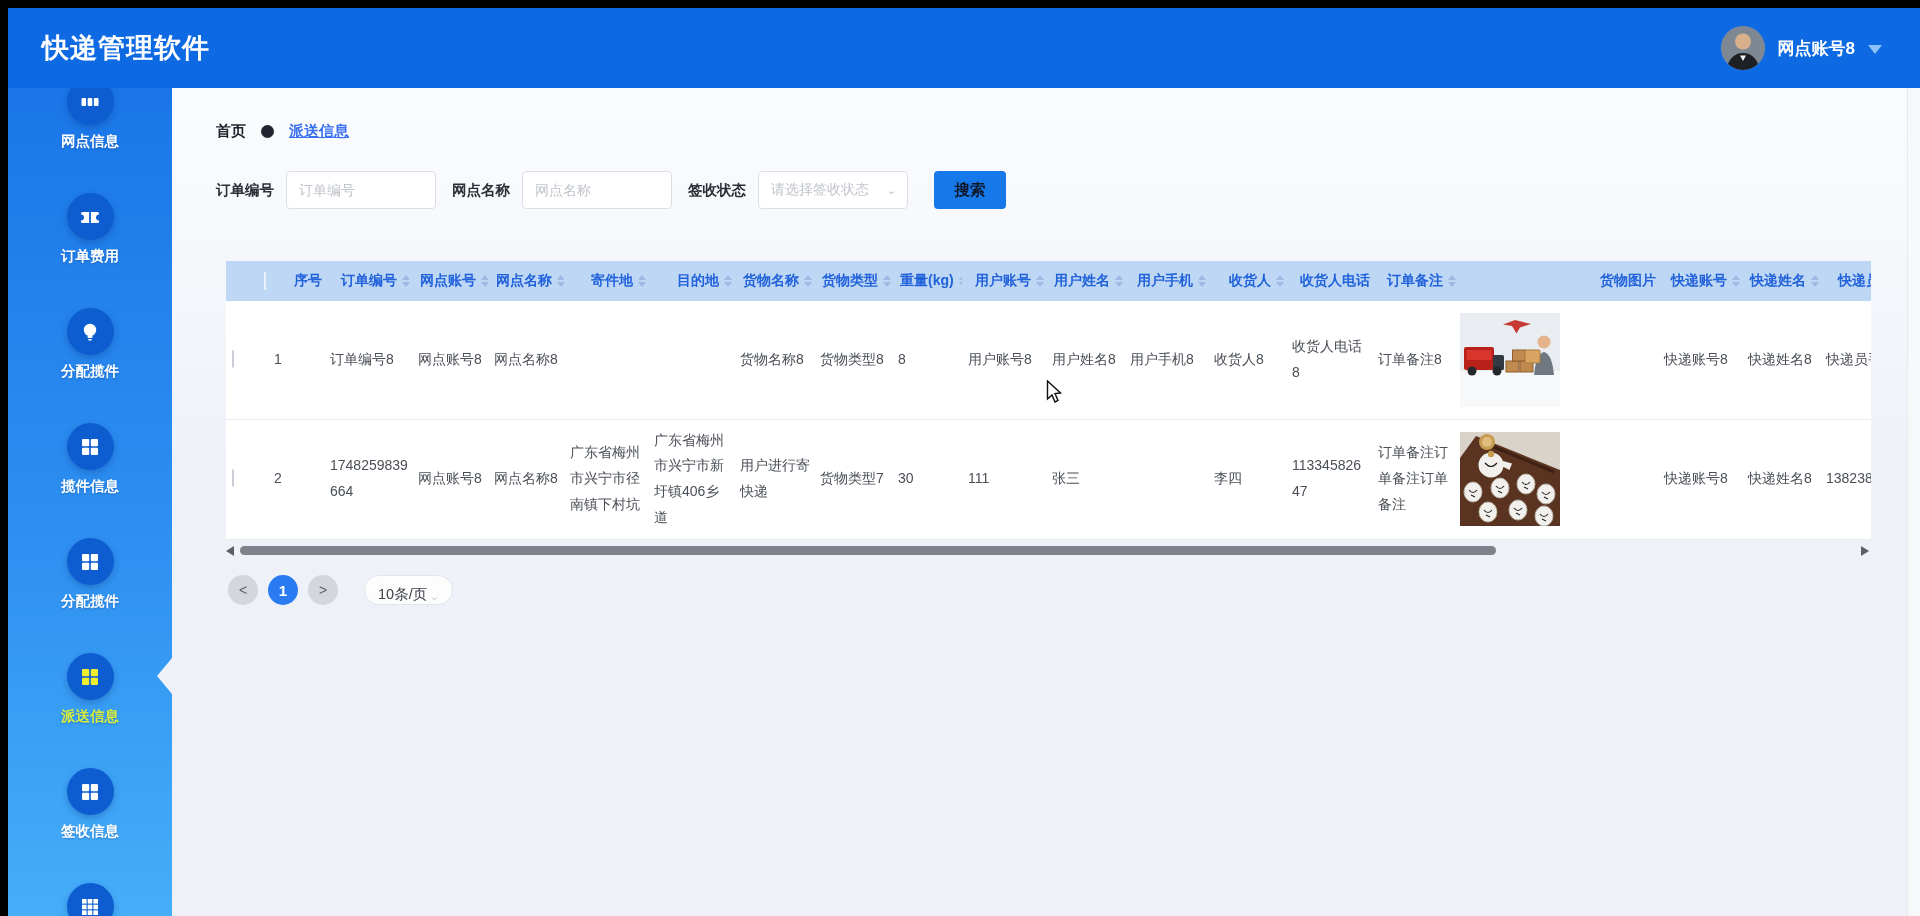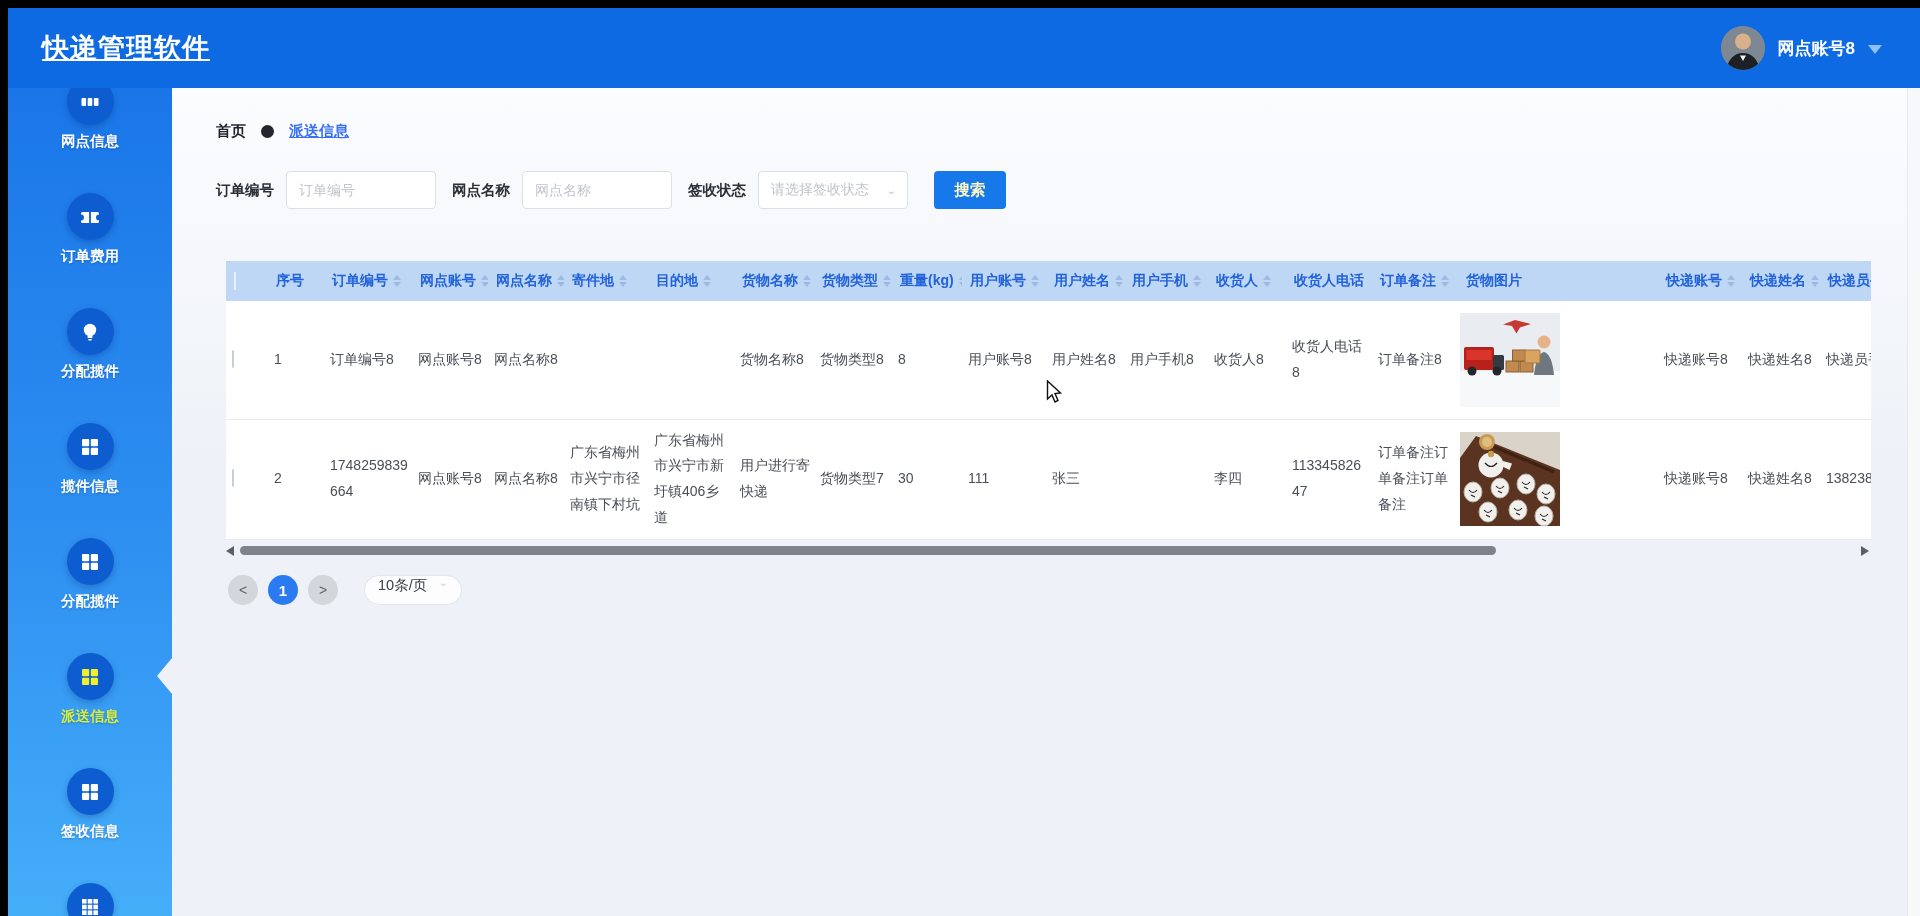--- a/index.html
+++ b/index.html
@@ -4,21 +4,21 @@
 <style>
   * { box-sizing: border-box; margin: 0; padding: 0; }
   html,body { width:1920px; height:916px; overflow:hidden; background:#000;
     font-family:"Liberation Sans","DejaVu Sans",sans-serif; }
   .frame { position:absolute; left:8px; top:8px; width:1912px; height:908px;
     display:flex; flex-direction:column; background:#eef2f8; }
 
   
   .header { flex:0 0 80px; background:#0e6ae3; display:flex; align-items:center;
     padding:0 38px 0 34px; }
-  .app-title { color:#fff; font-size:27px; font-weight:bold; letter-spacing:1px;text-decoration:underline; }
+  .app-title { color:#fff; font-size:27px; font-weight:bold; letter-spacing:1px; }
   .header-right { margin-left:auto; display:flex; align-items:center; gap:13px; cursor:pointer; }
   .avatar { width:44px; height:44px; border-radius:50%; overflow:hidden; flex:0 0 auto; }
   .user-name { color:#fff; font-size:17px; font-weight:bold; }
   .caret-down { width:0; height:0; border-left:7px solid transparent;
     border-right:7px solid transparent; border-top:9px solid #8ec1fa; margin-top:2px; }
 
   
   .main { flex:1; display:flex; min-height:0; }
   .sidebar { flex:0 0 164px; background:linear-gradient(180deg,#1a76e8 0%,#2e90f1 55%,#45aef9 100%);
     overflow:hidden; position:relative; }
@@ -50,29 +50,29 @@
   .filters { margin-top:30px; display:flex; align-items:center; }
   .f-label { font-size:14.5px; color:#2b2f36; font-weight:600; margin:0 12px 0 0; white-space:nowrap; }
   .f-input { width:150px; height:38px; border:1px solid #dcdfe6; border-radius:4px;
     background:#fff; padding:0 12px; font-size:14px; color:#333; outline:none; margin-right:16px; }
   .f-input::placeholder { color:#c0c4cc; }
   .f-select { width:150px; height:38px; border:1px solid #dcdfe6; border-radius:4px;
     background:#fff; display:flex; align-items:center; justify-content:space-between;
     padding:0 10px 0 12px; cursor:pointer; }
   .f-select .ph { color:#c0c4cc; font-size:14px; white-space:nowrap; overflow:hidden; }
   .f-select .chev { color:#c0c4cc; font-size:13px; transform:scaleY(.8); }
-  .search-btn { margin-left:26px; width:72px; height:38px; background:#1678e9; color:#fef9c3;
+  .search-btn { margin-left:26px; width:72px; height:38px; background:#1678e9; color:#0f172a;
     border:none; border-radius:4px; font-size:15.5px; font-weight:bold; cursor:pointer;
     font-family:inherit; }
 
   
   .table-wrap { margin:52px 0 0 10px; width:1645px; overflow:hidden; background:#fff; }
   table { border-collapse:collapse; table-layout:fixed; width:1684px; }
   thead th { background:#bdd7f5; color:#2262da; font-weight:bold; font-size:14px;
-    height:40px; text-align:left; padding:0 2px 0 8px; white-space:nowrap; overflow:hidden; }
+    height:40px; text-align:right; padding:0 2px 0 8px; white-space:nowrap; overflow:hidden; }
   thead th.sortable { cursor:pointer; }
   .sort { display:inline-block; vertical-align:middle; margin-left:5px; }
   .sort i { display:block; width:0; height:0; border-left:4px solid transparent;
     border-right:4px solid transparent; }
   .sort .up { border-bottom:5px solid #9fb9e2; margin-bottom:2px; }
   .sort .dn { border-top:5px solid #9fb9e2; }
   tbody td { font-size:14px; color:#4a4f57; padding:8px 4px 8px 6px; line-height:1.85;
     vertical-align:middle; word-break:break-all; background:#fff;
     border-bottom:1px solid #e9ebee; }
   .checkbox { width:14px; height:14px; border:1px solid #c9cdd4; border-radius:2px;
@@ -91,21 +91,21 @@
   .hs-right { right:2px; border-top:5px solid transparent; border-bottom:5px solid transparent;
     border-left:8px solid #5c6066; }
 
   
   .pagination { margin:18px 0 0 12px; display:flex; align-items:center; gap:10px; }
   .page-btn { width:30px; height:30px; border-radius:50%; background:#d3d6db; color:#5f6368;
     font-size:14px; display:flex; align-items:center; justify-content:center; cursor:pointer; }
   .page-btn.current { background:#2a7bf2; color:#fff; font-weight:bold; font-size:15px; }
   .page-size { margin-left:16px; height:30px; border:1px solid #e2e6ec; border-radius:15px;
     background:#fdfdfe; color:#3c4046; font-size:14.5px; padding:0 13px;
-    display:flex; align-items:flex-start; gap:11px; cursor:pointer; }
+    display:flex; align-items:flex-end; gap:2px; cursor:pointer; }
   .page-size .chev { color:#ced3da; font-size:12px; transform:scaleY(.8); }
 
   .mouse-cursor { position:absolute; left:1046px; top:380px; z-index:50; pointer-events:none; }
 </style>
 </head>
 <body>
 
 <div class="frame">
 
   <div class="header">

